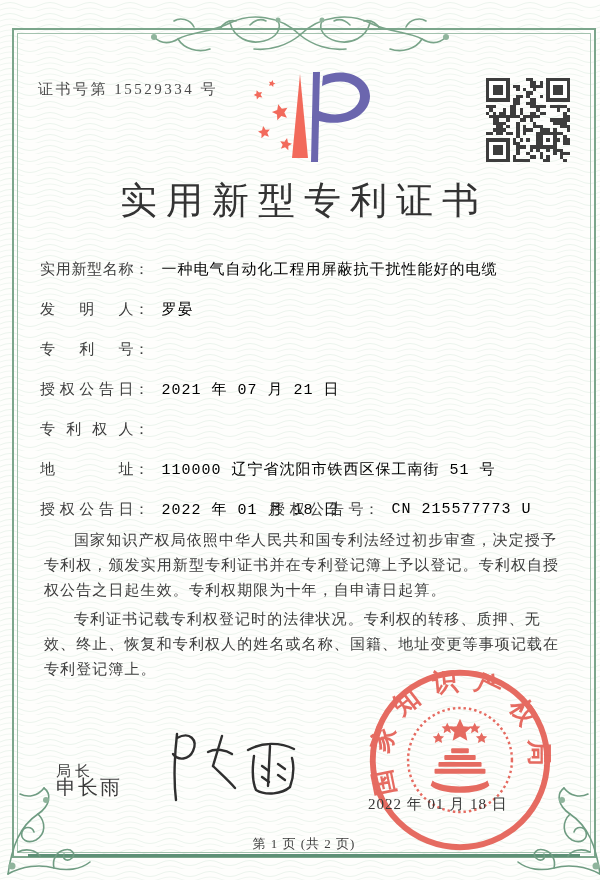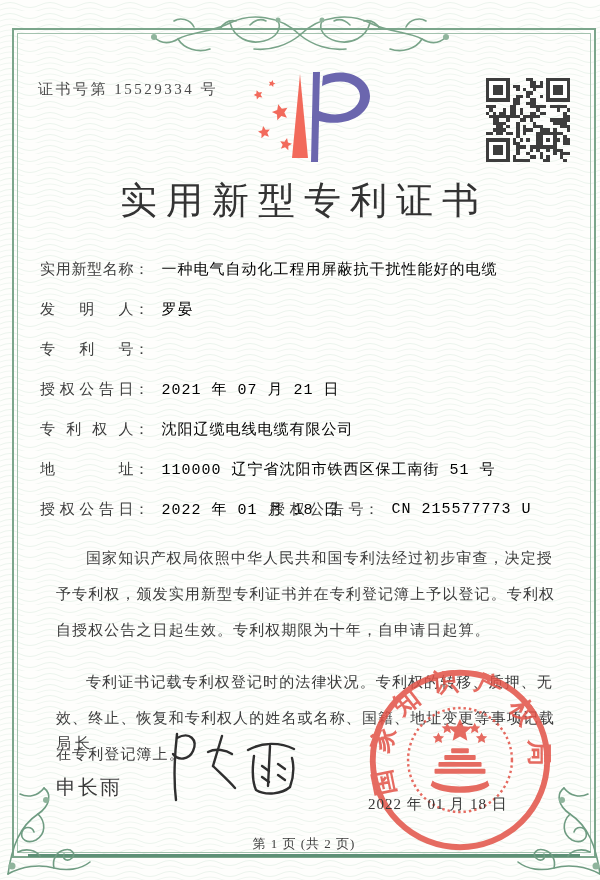--- a/index.html
+++ b/index.html
@@ -22,23 +22,23 @@
          letter-spacing:9px;color:#333;z-index:2;}
 
   .fields{position:absolute;left:40px;right:36px;top:260px;z-index:2;font-family:Liberation Mono, monospace;}
   .field-row{display:flex;align-items:baseline;height:40px;font-size:15px;letter-spacing:.5px;position:relative;}
   .field-label{display:inline-block;width:94px;text-align:justify;text-align-last:justify;color:#3d3d3d;}
   .field-colon{margin:0 2px 0 0;}
   .field-value{margin-left:10px;color:#000000;letter-spacing:1px;}
   .grant-pair2{position:absolute;left:230px;top:0;display:flex;align-items:center;}
 
   .paras{position:absolute;left:40px;right:36px;top:524px;z-index:2;}
-  .paras p{margin:16px;font-size:15px;line-height:36px;text-indent:2em;letter-spacing:1.1px;color:#3c3c3c;}
-
-  .sig-title{position:absolute;left:56px;top:734px;font-size:15px;letter-spacing:4px;z-index:2;}
+  .paras p{margin:4px;font-size:15px;line-height:25px;text-indent:2em;letter-spacing:1.1px;color:#3c3c3c;}
+
+  .sig-title{position:absolute;left:56px;top:762px;font-size:15px;letter-spacing:4px;z-index:2;}
   .sig-name{position:absolute;left:56px;top:774px;font-size:20px;letter-spacing:2px;z-index:2;}
   .sig-script{position:absolute;left:150px;top:724px;z-index:2;}
 
   .seal{position:absolute;left:362px;top:662px;z-index:2;opacity:.85;}
   .seal-date{position:absolute;left:368px;top:795px;font-size:15px;letter-spacing:1px;color:#383838;z-index:3;}
 
   .footer{position:absolute;left:0;right:0;top:835px;text-align:center;font-size:13px;color:#3f3f3f;z-index:2;letter-spacing:1px;}
 
   .orn{position:absolute;z-index:2;}
   .orn-top{left:130px;top:5px;}
@@ -354,21 +354,20 @@
         <span class="field-colon">：</span>
     </div>
     <div class="field-row">
       <span class="field-label">授权公告日</span>
         <span class="field-colon">：</span>
       <span class="field-value">2021 年 07 月 21 日</span>
     </div>
     <div class="field-row">
       <span class="field-label">专利权人</span>
         <span class="field-colon">：</span>
-      <span class="field-value">沈阳辽缆电线电缆有限公司</span>
     </div>
     <div class="field-row">
       <span class="field-label">地址</span>
         <span class="field-colon">：</span>
       <span class="field-value">110000 辽宁省沈阳市铁西区保工南街 51 号</span>
     </div>
     <div class="field-row">
       <span class="field-label">授权公告日</span>
         <span class="field-colon">：</span>
       <span class="field-value">2022 年 01 月 18 日</span>

